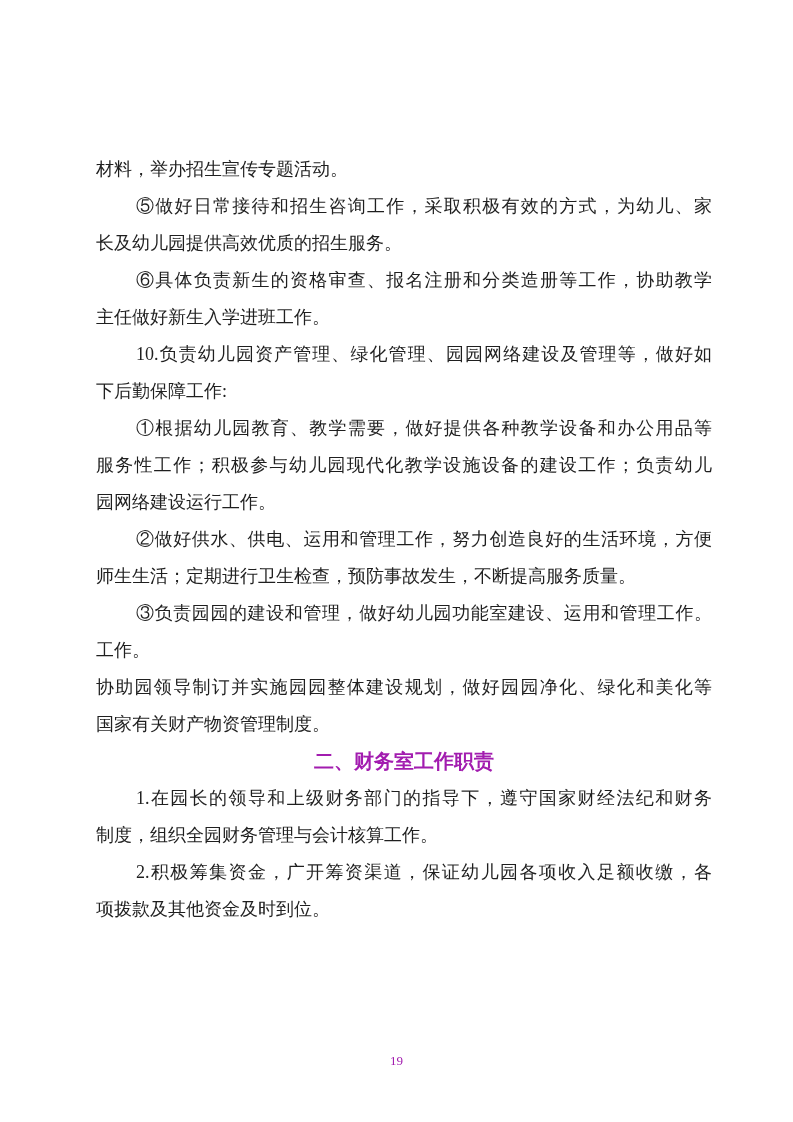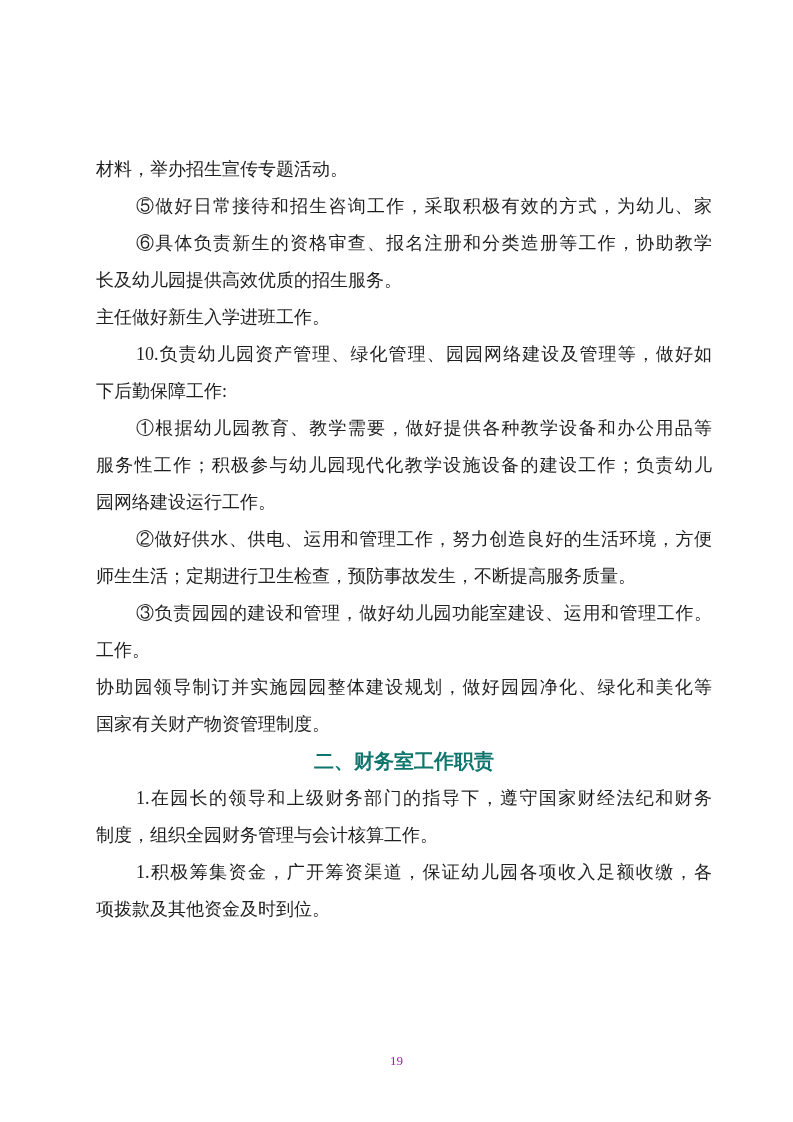--- a/index.html
+++ b/index.html
@@ -38,56 +38,56 @@
     text-indent: 40px;
   }
   .heading {
     height: 37px;
     line-height: 37px;
     font-size: 20px;
     font-weight: 700;
     text-align: center;
     text-align-last: center;
     margin: 0;
-    color: #0f766e;
+    color: #a21caf;
   }
   .page-number {
     position: absolute;
     left: 0;
     top: 1009px;
     width: 793px;
     text-align: center;
     font-size: 13px;
     color: #a21caf;
   }
 </style>
 </head>
 <body>
 
 <div class="page">
   <div class="text-block">
     <div class="line">材料，举办招生宣传专题活动。</div>
     <div class="line indent stretch">⑤做好日常接待和招生咨询工作，采取积极有效的方式，为幼儿、家</div>
+    <div class="line">长及幼儿园提供高效优质的招生服务。</div>
     <div class="line indent stretch">⑥具体负责新生的资格审查、报名注册和分类造册等工作，协助教学</div>
-    <div class="line">长及幼儿园提供高效优质的招生服务。</div>
     <div class="line">主任做好新生入学进班工作。</div>
     <div class="line indent stretch">10.负责幼儿园资产管理、绿化管理、园园网络建设及管理等，做好如</div>
     <div class="line">下后勤保障工作:</div>
     <div class="line indent stretch">①根据幼儿园教育、教学需要，做好提供各种教学设备和办公用品等</div>
     <div class="line stretch">服务性工作；积极参与幼儿园现代化教学设施设备的建设工作；负责幼儿</div>
     <div class="line">园网络建设运行工作。</div>
     <div class="line indent stretch">②做好供水、供电、运用和管理工作，努力创造良好的生活环境，方便</div>
     <div class="line">师生生活；定期进行卫生检查，预防事故发生，不断提高服务质量。</div>
     <div class="line indent stretch">③负责园园的建设和管理，做好幼儿园功能室建设、运用和管理工作。</div>
     <div class="line">工作。</div>
     <div class="line stretch">协助园领导制订并实施园园整体建设规划，做好园园净化、绿化和美化等</div>
     <div class="line">国家有关财产物资管理制度。</div>
 
     <h2 class="heading">二、财务室工作职责</h2>
 
     <div class="line indent stretch">1.在园长的领导和上级财务部门的指导下，遵守国家财经法纪和财务</div>
     <div class="line">制度，组织全园财务管理与会计核算工作。</div>
-    <div class="line indent stretch">1.积极筹集资金，广开筹资渠道，保证幼儿园各项收入足额收缴，各</div>
+    <div class="line indent stretch">2.积极筹集资金，广开筹资渠道，保证幼儿园各项收入足额收缴，各</div>
     <div class="line">项拨款及其他资金及时到位。</div>
   </div>
 
   <div class="page-number">19</div>
 </div>
 
 </body></html>

